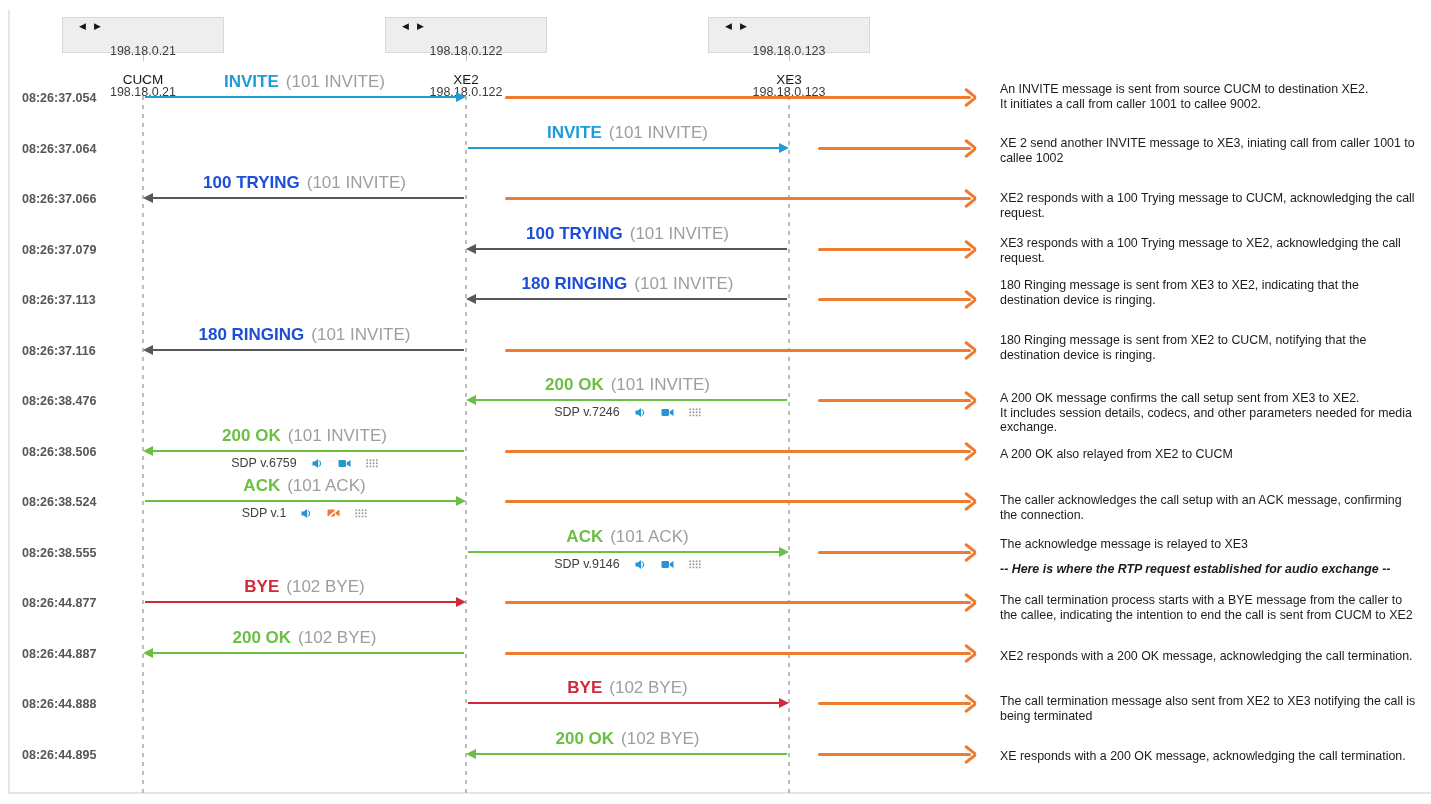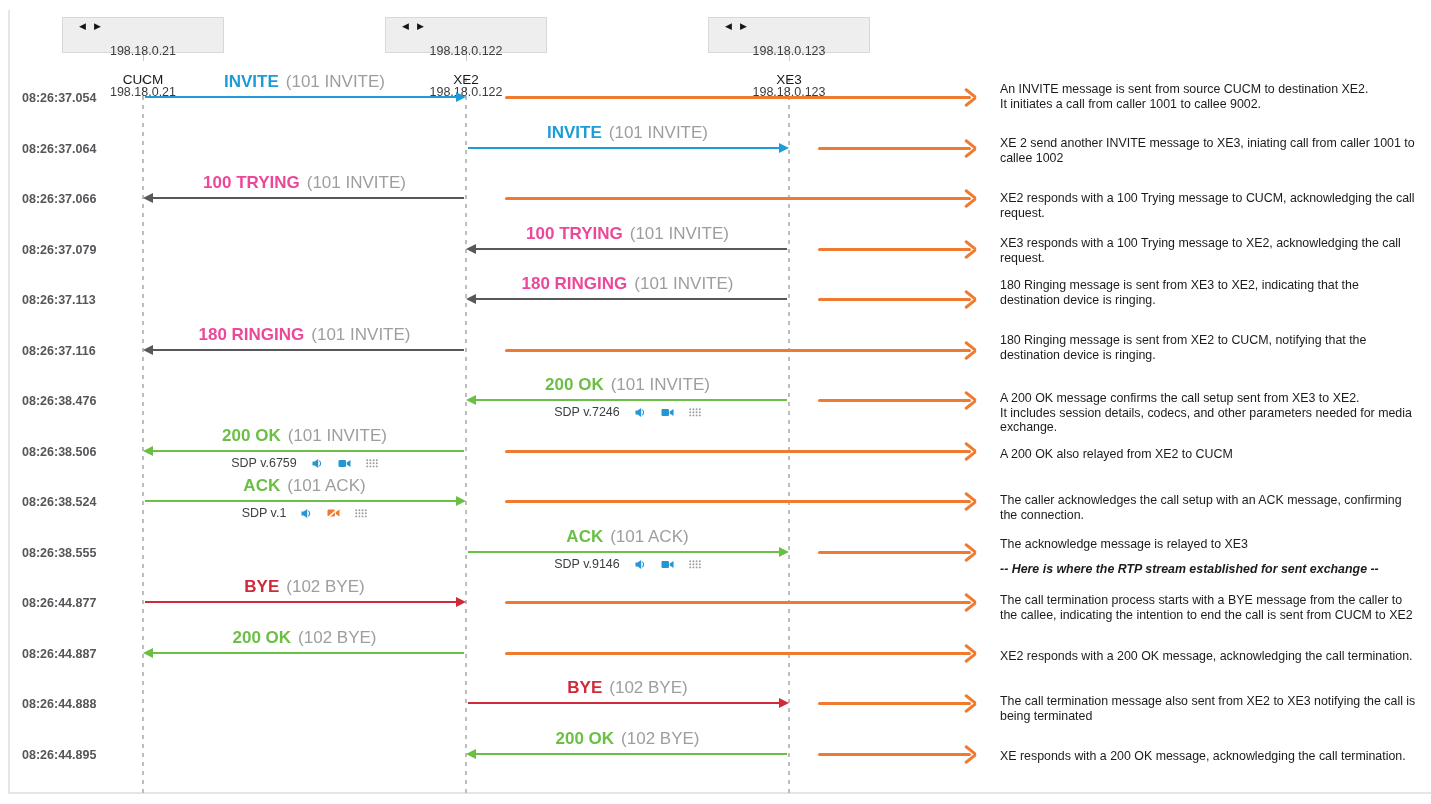--- a/index.html
+++ b/index.html
@@ -26,21 +26,21 @@
     background:repeating-linear-gradient(to bottom,var(--lifeline) 0 4px,transparent 4px 9px);}
 
   
   .row{position:absolute;left:0;width:100%;height:0;}
   .ts{position:absolute;left:22px;top:-6px;width:92px;font-size:12.5px;color:var(--timestamp-text);font-weight:bold;}
 
   .msg{position:absolute;top:0;height:0;}
   .seg-a{left:144px;width:321px;}
   .seg-b{left:467px;width:321px;}
   .c-blue{color:var(--blue);} .c-green{color:var(--green);} .c-red{color:var(--red);} .c-gray{color:var(--gray-arrow);}
-  .c-gray b{color:#ec4899;}
+  .c-gray b{color:#1d4ed8;}
   .aline{position:absolute;top:-1px;left:1px;right:1px;height:2px;background:currentColor;}
   .ahead{position:absolute;top:-5.5px;width:0;height:0;border-top:5px solid transparent;border-bottom:5px solid transparent;}
   .to-right .ahead{right:-1px;border-left:10px solid currentColor;}
   .to-left  .ahead{left:-1px;border-right:10px solid currentColor;}
   .mlabel{position:absolute;bottom:5px;left:0;right:0;text-align:center;font-size:17px;white-space:nowrap;}
   .mlabel b{font-weight:bold;}
   .detail{color:var(--muted-text);margin-left:7px;}
   .sdp{position:absolute;top:5px;left:0;right:0;display:flex;justify-content:center;align-items:center;gap:15px;
     font-size:12.5px;color:#3f3f42;}
   .sdp .icon{display:inline-flex;align-items:center;}
@@ -381,21 +381,21 @@
               </g>
             </svg>
           </span>
       </div>
     </div>
     <div class="oarrow fx3">
         <span class="oline"></span>
         <span class="ochev"></span>
       </div>
     <div class="ann" style="top:-15px">The acknowledge message is relayed to XE3</div>
-    <div class="rtp-note">-- Here is where the RTP stream established for sent exchange --</div>
+    <div class="rtp-note">-- Here is where the RTP request established for audio exchange --</div>
   </div>
 
   <div class="row" style="top:602px">
     <div class="ts">08:26:44.877</div>
     <div class="msg seg-a to-right c-red">
       <div class="mlabel"><b>BYE</b><span class="detail">(102 BYE)</span></div>
       <div class="aline"></div>
       <div class="ahead"></div>
     </div>
     <div class="oarrow fx2">

